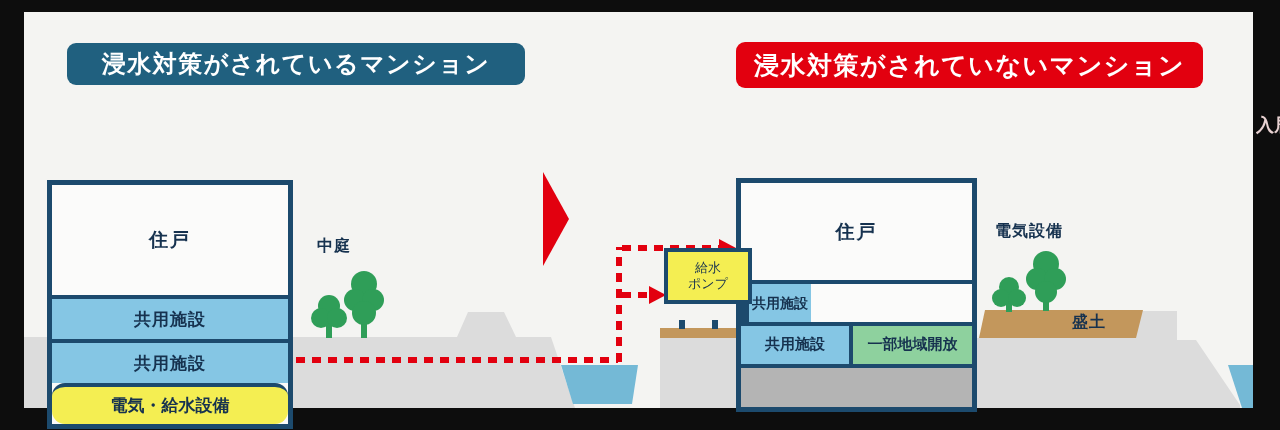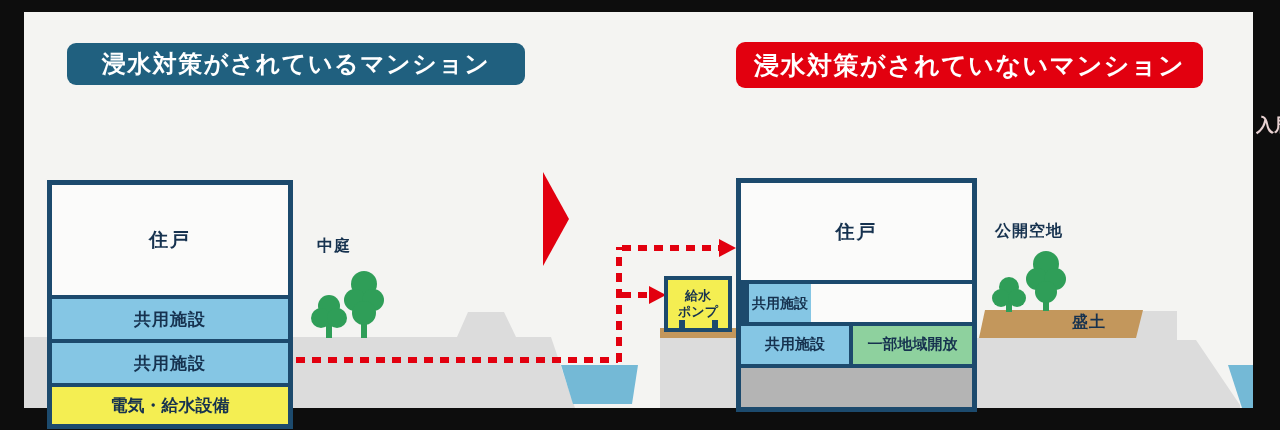--- a/index.html
+++ b/index.html
@@ -32,41 +32,41 @@
   .bld{position:absolute;border:5px solid var(--navy);display:flex;flex-direction:column;margin-top:46px;}
   .bld-left{left:47px;top:134px;width:246px;height:249px;background:#fbfbfa;}
   .bld-right{left:736px;top:132px;width:241px;height:234px;background:#fbfbfa;}
 
   .floor{display:flex;align-items:center;justify-content:center;
          font-family:"DejaVu Serif","Liberation Serif",serif;font-weight:bold;
          color:var(--label-navy);text-align:center;}
   .divider-top{border-top:4px solid var(--navy);}
   .f-unit{flex:1;font-size:19px;letter-spacing:2px;}
   .f-common{height:44px;background:var(--blue-cell);font-size:17px;letter-spacing:1px;}
-  .f-elec{height:41px;background:var(--yellow);font-size:17px;}
+  .f-elec{height:41px;background:var(--yellow);font-size:17px;border-radius:13px;}
 
   .r-top{flex:1;font-size:19px;letter-spacing:2px;}
   .r-row{display:flex;flex-direction:row;}
   .r-row2{height:42px;}
   .r-row3{height:42px;}
   .r-base{height:43px;background:var(--base-gray);}
   .cell{display:flex;align-items:center;justify-content:center;
         font-family:"DejaVu Serif","Liberation Serif",serif;font-weight:bold;
         color:var(--label-navy);text-align:center;font-size:14px;line-height:1.3;}
   .vdiv{width:4px;background:var(--navy);}
   .c-elec{width:65px;background:var(--yellow);}
   .c-evac{width:96px;background:var(--green-cell);}
   .c-common-sm{width:62px;background:var(--blue-cell);}
   .c-common-lg{width:108px;background:var(--blue-cell);font-size:15px;}
   .c-open{width:119px;background:var(--green-cell);font-size:15px;}
 
-  .pump{position:absolute;left:664px;top:276px;width:68px;height:56px;
+  .pump{position:absolute;left:664px;top:248px;width:88px;height:56px;
         border:4px solid var(--navy);background:var(--yellow);
         display:flex;align-items:center;justify-content:center;
-        font-family:"DejaVu Serif","Liberation Serif",serif;font-weight:bold;
+        font-family:"DejaVu Serif","Liberation Serif",serif;font-weight:normal;
         color:var(--label-navy);font-size:13px;line-height:1.25;text-align:center;
         white-space:pre-line;}
   .pump-leg{position:absolute;width:6px;height:9px;background:var(--navy);top:320px;}
   .leg-a{left:679px;} .leg-b{left:712px;}
 
   .scene-label{position:absolute;font-family:"DejaVu Serif","Liberation Serif",serif;
                font-weight:bold;color:var(--label-navy);font-size:16px;letter-spacing:1px;}
   .lbl-courtyard{left:317px;top:236px;}
   .lbl-openspace{left:995px;top:221px;}
   .lbl-embankment{left:1072px;top:312px;}
@@ -180,16 +180,16 @@
 </div>
 
 <div class="pump">
   <span>給水
 ポンプ</span>
 </div>
 <div class="pump-leg leg-a"></div>
 <div class="pump-leg leg-b"></div>
 
 <div class="scene-label lbl-courtyard">中庭</div>
-<div class="scene-label lbl-openspace">公開空地</div>
+<div class="scene-label lbl-openspace">電気設備</div>
 <div class="scene-label lbl-embankment">盛土</div>
 
 <div class="edge-text">入居</div>
 
 </body></html>

